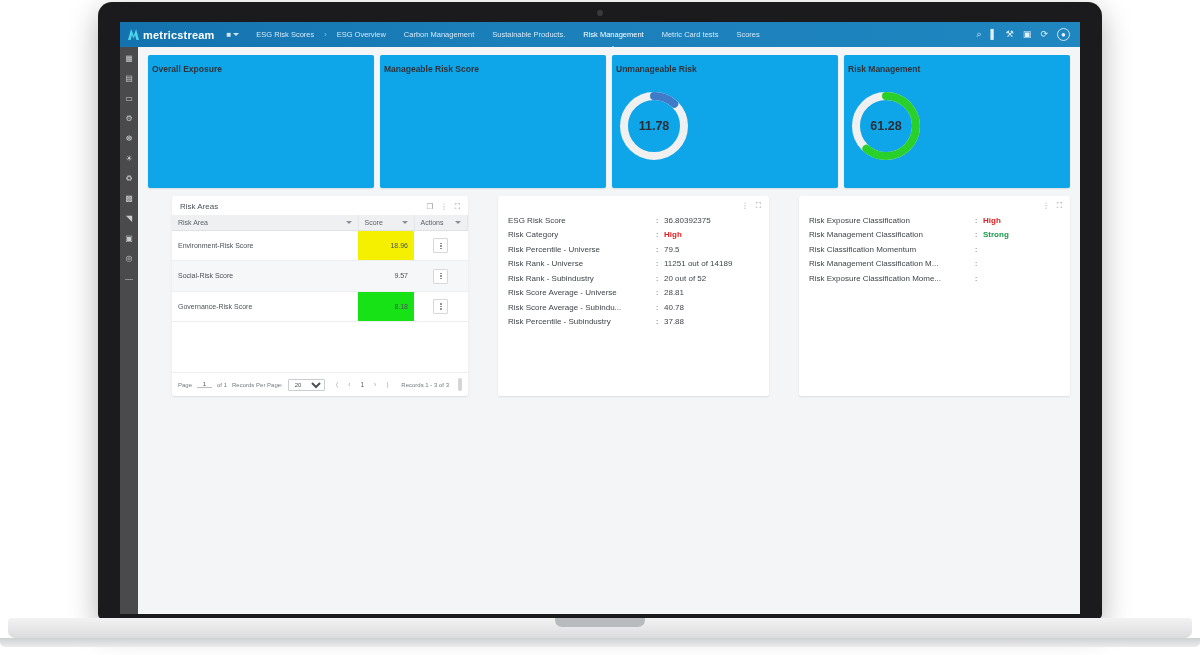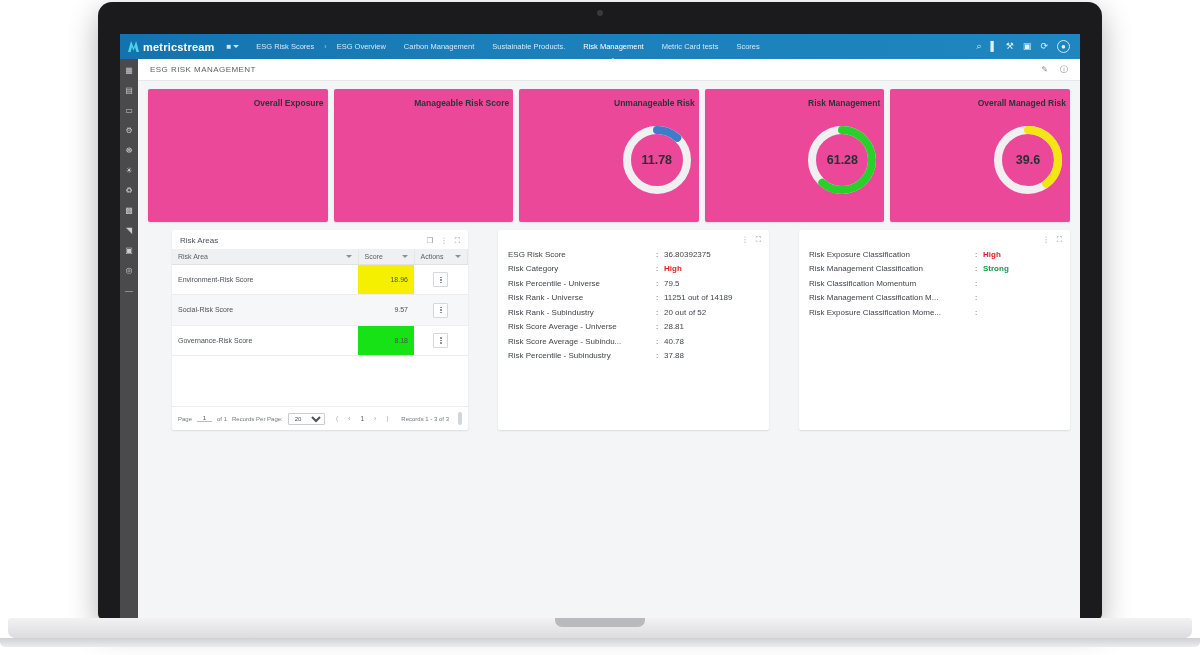--- a/index.html
+++ b/index.html
@@ -23,21 +23,21 @@
   }
   #laptop-bezel-top {
     position: absolute; left: 0; top: 0; width: 100%; height: 22px;
   }
   #laptop-camera {
     position: absolute; left: 50%; top: 8px; margin-left: -3px;
     width: 6px; height: 6px; border-radius: 50%;
     background: #3a3a3d;
   }
   #laptop-screen {
-    position: absolute; left: 22px; top: 32px;
+    position: absolute; left: 22px; top: 20px;
     width: 960px; height: 592px;
     background: #f4f5f7;
     overflow: hidden;
     padding-left: 48px;
   }
   #laptop-base {
     position: absolute; left: 8px; top: 618px;
     width: 1184px; height: 20px;
     background: linear-gradient(#f2f2f3, #dcdcde);
     border-radius: 3px 3px 7px 7px;
@@ -124,24 +124,24 @@
   }
   #page-title { font-size: 8px; color: #5c6067; letter-spacing: .45px; }
   #page-head-tools { margin-left: auto; display: flex; gap: 12px; align-items: center; }
   .head-ico { font-size: 8px; color: #8b8f96; cursor: pointer; }
 
   #content { flex: 1; padding: 8px 10px; overflow: hidden; }
 
   
   #gauge-row { display: flex; gap: 6px; margin-bottom: 8px; }
   .gauge-card {
-    flex: 1; background: #ec4899; border-radius: 2px;
+    flex: 1; background: #0ea5e9; border-radius: 2px;
     box-shadow: 0 1px 2px rgba(0,0,0,.10);
     padding: 9px 4px 12px;
-    display: flex; flex-direction: column; align-items: flex-end;
+    display: flex; flex-direction: column; align-items: flex-start;
     height: 133px;
   }
   .gauge-title {
     font-size: 8.5px; font-weight: bold; color: #2f3338;
     text-align: center; margin-bottom: 8px;
   }
   .gauge-wrap { position: relative; width: 76px; height: 76px; margin-top: 6px; }
   .gauge-wrap svg { display: block; transform: rotate(0deg); }
   .gauge-value {
     position: absolute; inset: 0; display: flex; align-items: center; justify-content: center;
@@ -284,27 +284,20 @@
               <span class="rail-ico">♻</span>
               <span class="rail-ico">▩</span>
               <span class="rail-ico">◥</span>
               <span class="rail-ico">▣</span>
               <span class="rail-ico">◎</span>
               <span class="rail-ico">—</span>
             </div>
 
           <div id="main">
 
-            <div id="page-head">
-              <div id="page-title">ESG RISK MANAGEMENT</div>
-              <div id="page-head-tools">
-                  <span class="head-ico">✎</span>
-                  <span class="head-ico">ⓘ</span>
-                </div>
-            </div>
 
             <div id="content">
 
               <div id="gauge-row">
                   <div class="gauge-card">
                     <div class="gauge-title">Overall Exposure</div>
                   </div>
                   <div class="gauge-card">
                     <div class="gauge-title">Manageable Risk Score</div>
                   </div>
@@ -319,30 +312,20 @@
                     </div>
                   </div>
                   <div class="gauge-card">
                     <div class="gauge-title">Risk Management</div>
                     <div class="gauge-wrap">
                       <svg width="76" height="76" viewBox="0 0 76 76">
                         <circle cx="38" cy="38" r="30" fill="none" stroke="#f0f0f1" stroke-width="8"></circle>
                         <circle cx="38" cy="38" r="30" fill="none" stroke="#2ad02a" stroke-width="8" stroke-linecap="round" stroke-dasharray="115.51 73.99" transform="rotate(-90 38 38)"></circle>
                       </svg>
                       <div class="gauge-value">61.28</div>
-                    </div>
-                  </div>
-                  <div class="gauge-card">
-                    <div class="gauge-title">Overall Managed Risk</div>
-                    <div class="gauge-wrap">
-                      <svg width="76" height="76" viewBox="0 0 76 76">
-                        <circle cx="38" cy="38" r="30" fill="none" stroke="#f0f0f1" stroke-width="8"></circle>
-                        <circle cx="38" cy="38" r="30" fill="none" stroke="#f2e712" stroke-width="8" stroke-linecap="round" stroke-dasharray="74.64 114.85" transform="rotate(-90 38 38)"></circle>
-                      </svg>
-                      <div class="gauge-value">39.6</div>
                     </div>
                   </div>
                 </div>
 
               <div id="panel-row">
 
                 <div class="panel" id="table-panel">
                   <div class="panel-head">
                     <span class="panel-title">Risk Areas</span>
                     <span class="panel-head-tools" id="risk-areas-tools">

